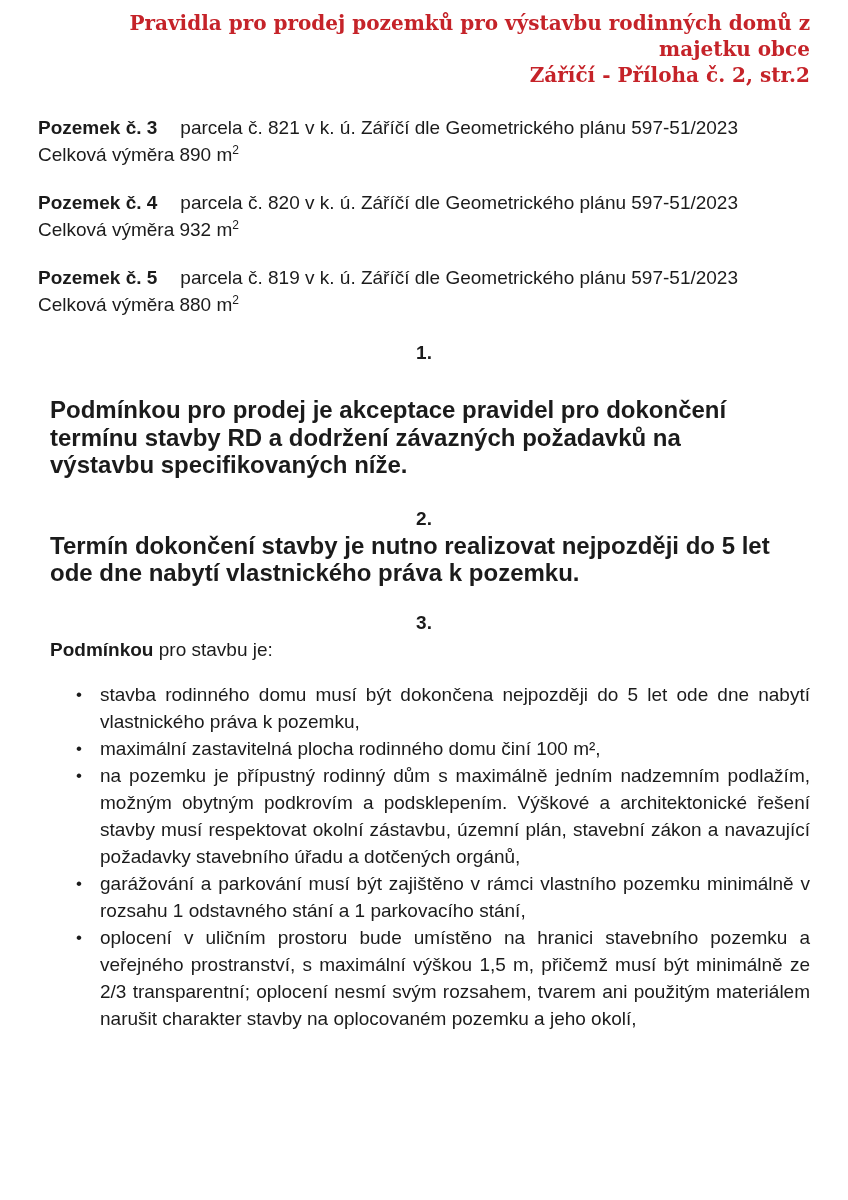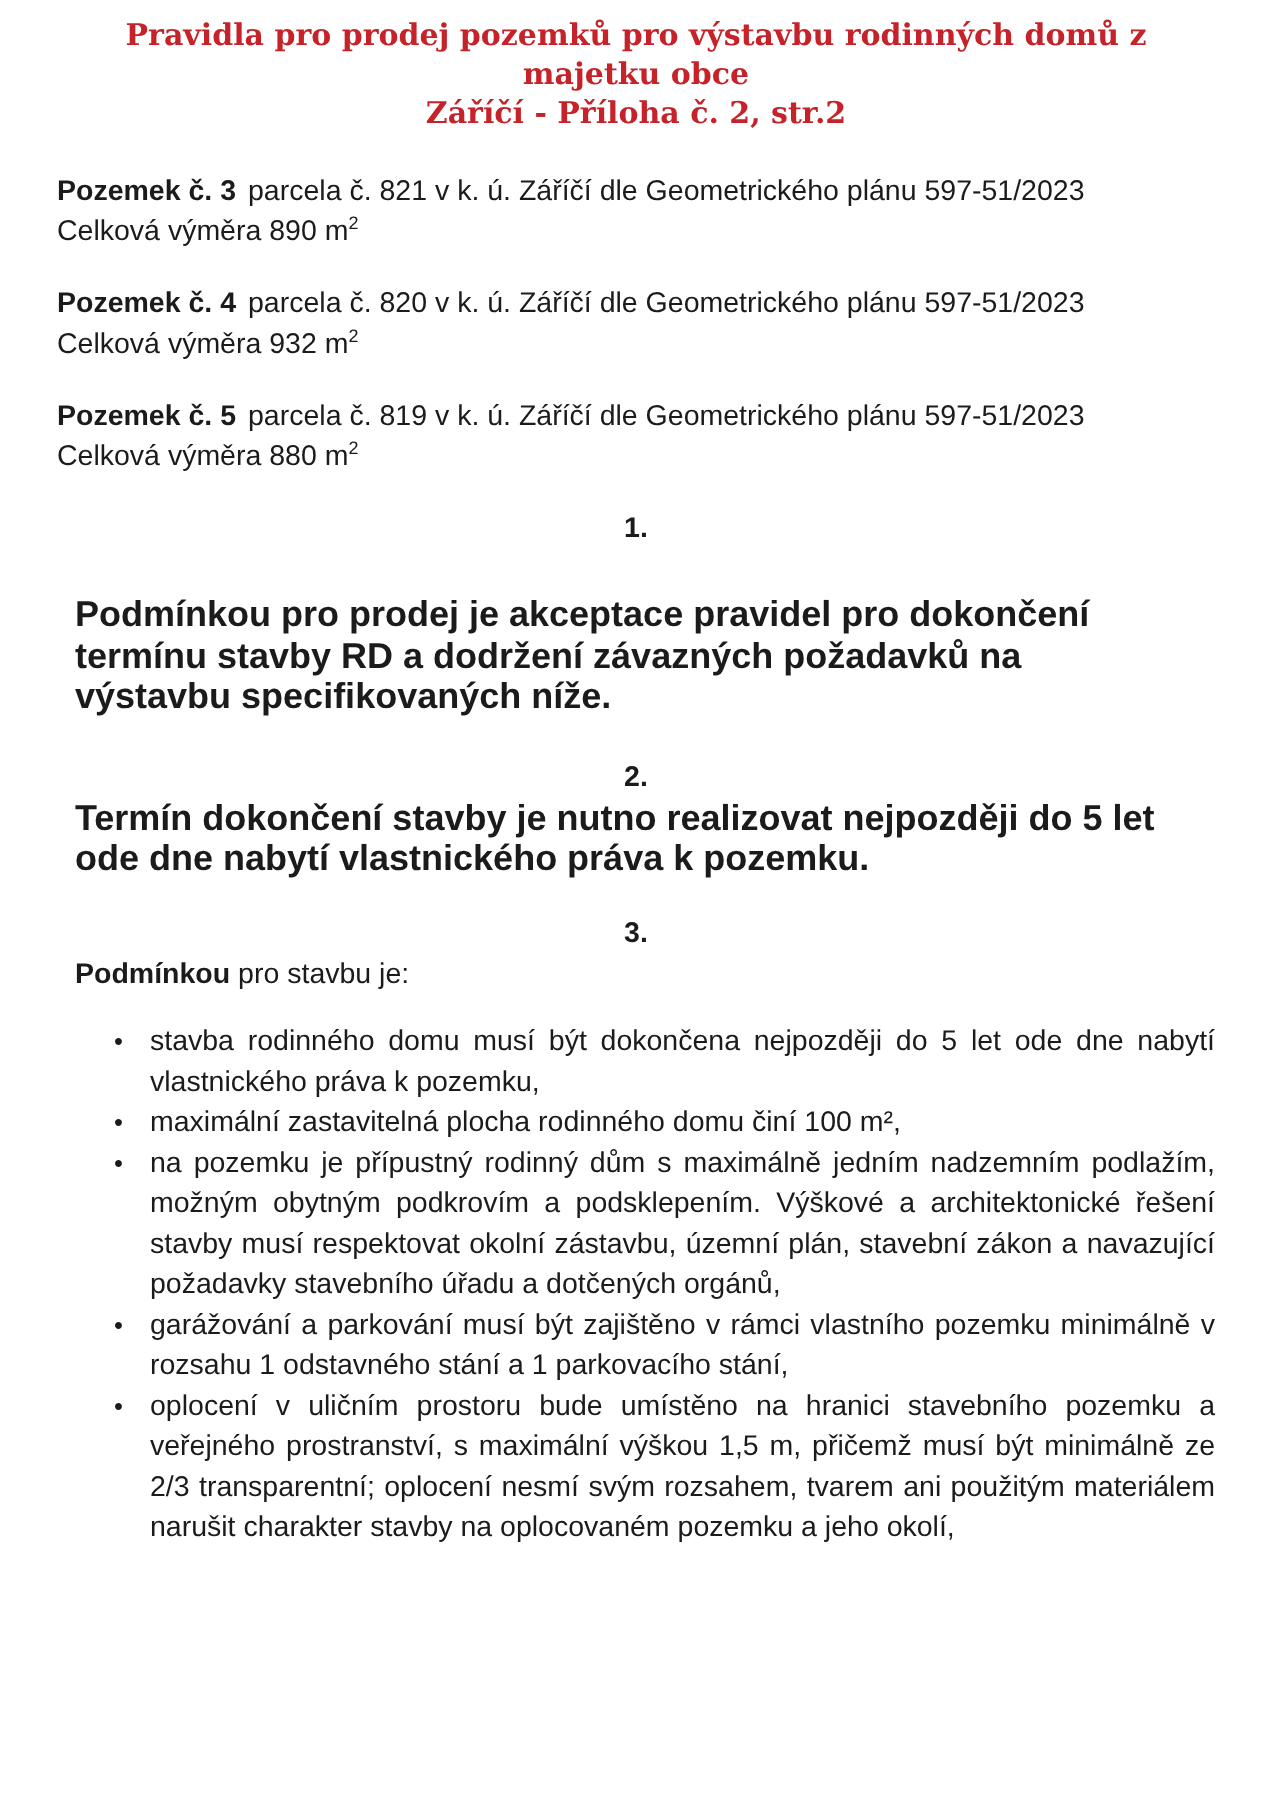--- a/index.html
+++ b/index.html
@@ -20,33 +20,33 @@
     width: 848px;
     height: 1200px;
     padding: 10px 38px 0 38px;
     background: #ffffff;
   }
   
   .doc-title {
     font-family: "DejaVu Serif", serif;
     font-weight: bold;
     color: #c52329;
-    text-align: center;
+    text-align: right;
     font-size: 20px;
     line-height: 26px;
   }
   
   .plots { margin-top: 26px; }
   .plot {
     font-size: 19px;
     line-height: 27px;
     margin-bottom: 21px;
   }
   .plot-name { font-weight: bold; }
-  .plot-details { margin-left: 8px; }
+  .plot-details { margin-left: 23px; }
   .plot-area sup {
     font-size: 12px;
     line-height: 0;
     vertical-align: super;
   }
   
   .section-number {
     text-align: center;
     font-weight: bold;
     font-size: 19px;

